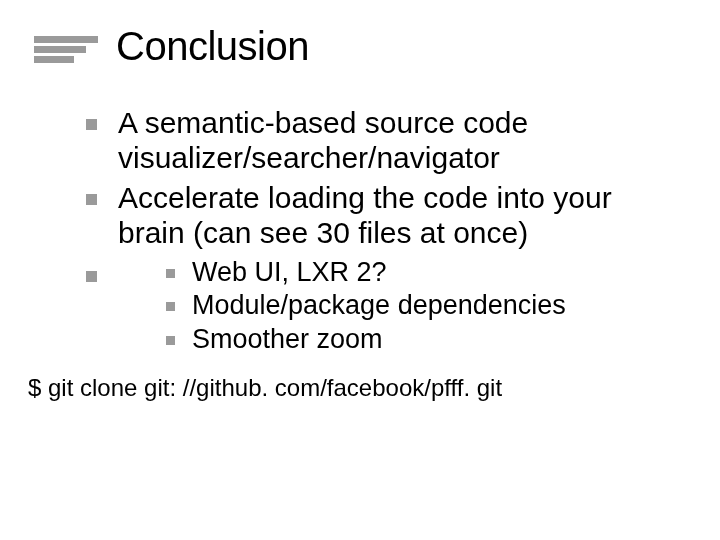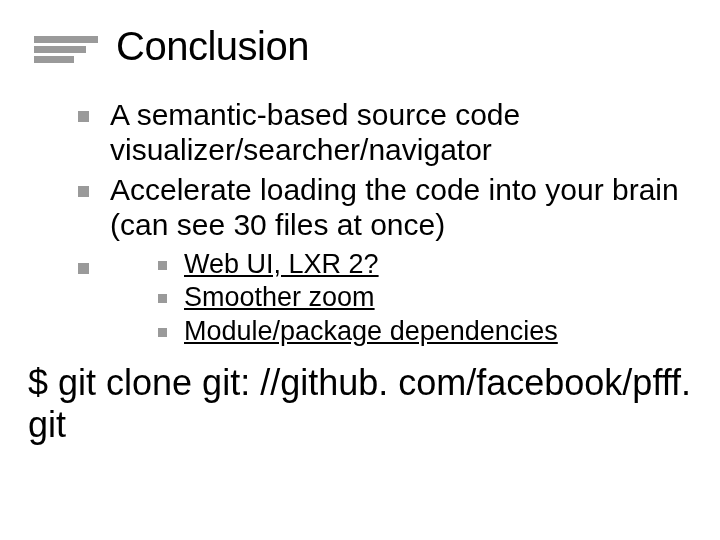--- a/index.html
+++ b/index.html
@@ -43,21 +43,21 @@
     font-weight: 400;
     letter-spacing: -0.5px;
   }
   .body {
     padding: 28px 30px 0 74px;
     font-size: 30px;
     line-height: 1.18;
   }
   ul.lvl1 {
     list-style: none;
-    margin: 0;
+    margin: 8px;
     padding: 0;
   }
   ul.lvl1 > li {
     position: relative;
     padding-left: 36px;
     margin-bottom: 4px;
   }
   ul.lvl1 > li::before {
     content: "";
     position: absolute;
@@ -70,33 +70,32 @@
   ul.lvl2 {
     list-style: none;
     margin: 6px 0 0 0;
     padding: 0 0 0 44px;
     font-size: 27px;
   }
   ul.lvl2 > li {
     position: relative;
     padding-left: 30px;
     margin-bottom: 2px;
-    text-decoration: underline;
   }
   ul.lvl2 > li::before {
     content: "";
     position: absolute;
     left: 4px;
     top: 12px;
     width: 9px;
     height: 9px;
     background: #9a9a9a;
   }
   .footer-line {
-    font-size: 36px;
+    font-size: 24px;
     padding-left: 28px;
     padding-top: 10px;
   }
 </style>
 </head>
 <body>
 
 <div class="slide">
 
   <div class="title-row">
@@ -115,24 +114,24 @@
       </li>
       <li>
         <span>Accelerate loading the code into your brain (can see 30 files at once)</span>
       </li>
       <li>
         <ul class="lvl2">
           <li>
             <span>Web UI, LXR 2?</span>
           </li>
           <li>
-            <span>Smoother zoom</span>
+            <span>Module/package dependencies</span>
           </li>
           <li>
-            <span>Module/package dependencies</span>
+            <span>Smoother zoom</span>
           </li>
         </ul>
       </li>
     </ul>
   </div>
 
   <div class="footer-line">$ git clone git: //github. com/facebook/pfff. git</div>
 
 </div>
 

